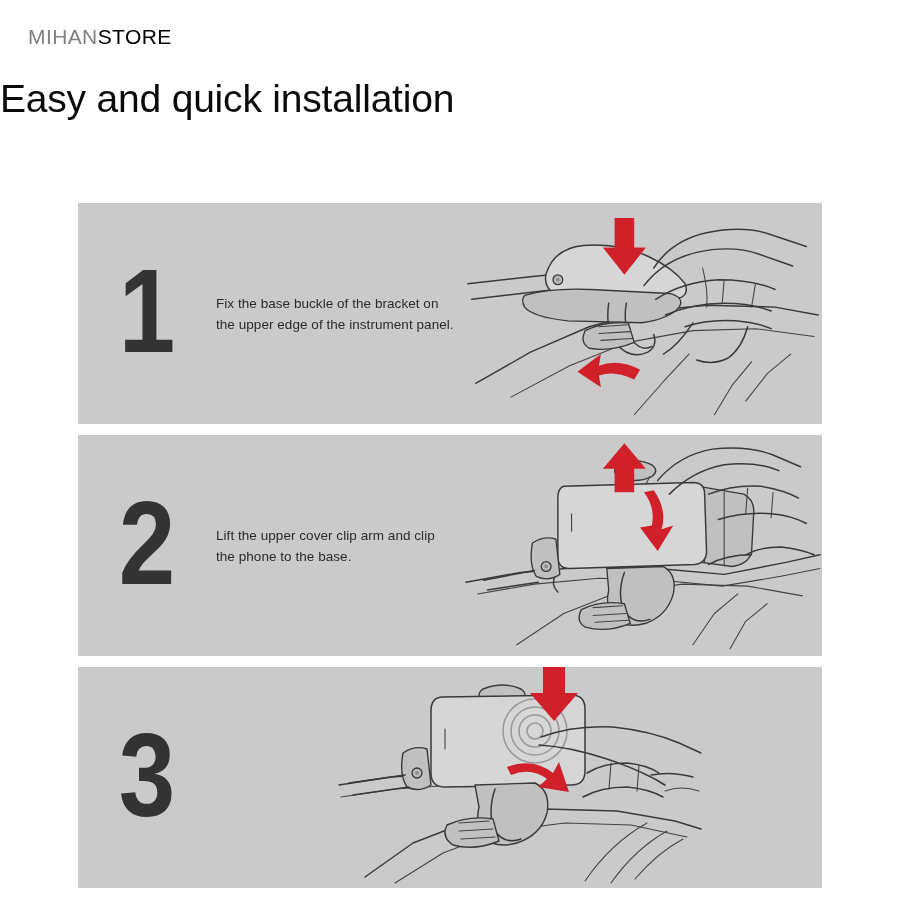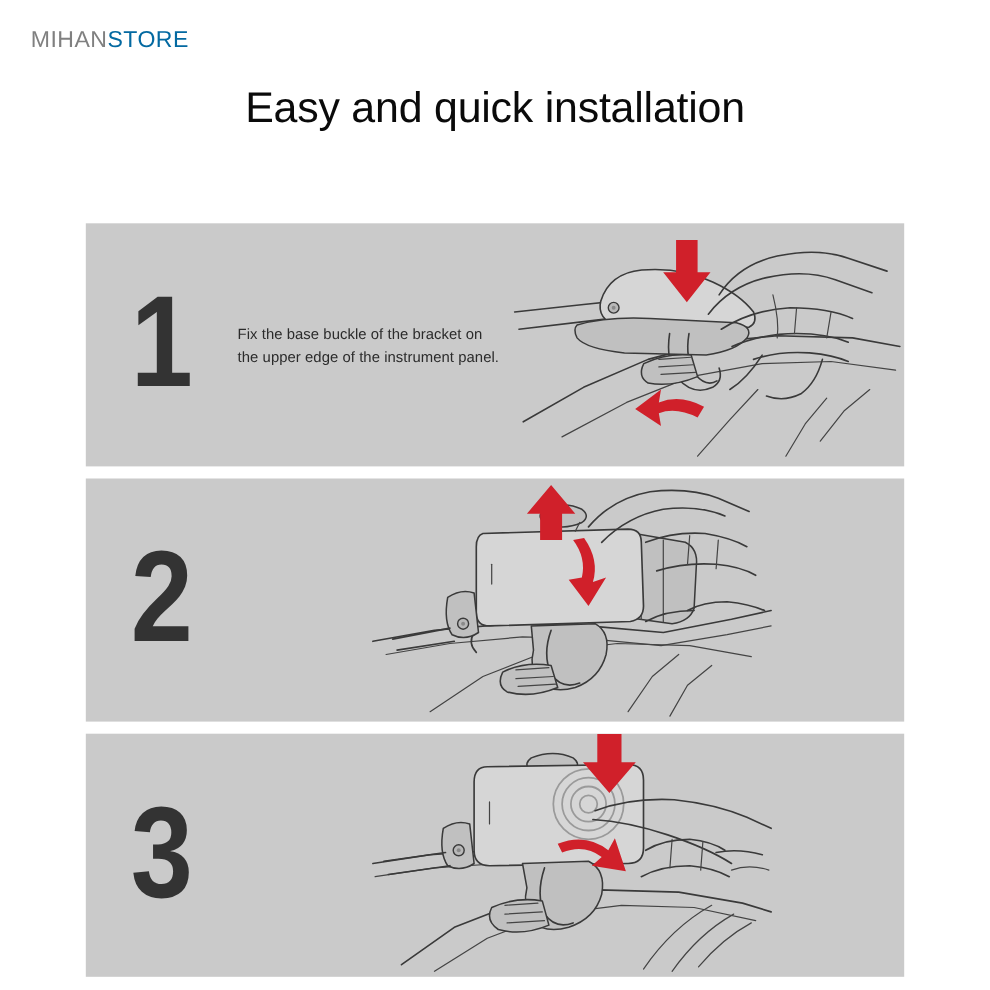--- a/index.html
+++ b/index.html
@@ -21,29 +21,28 @@
     position: absolute;
     left: 28px;
     top: 26px;
     font-size: 21px;
     letter-spacing: 0.4px;
     font-weight: 400;
     white-space: nowrap;
     line-height: 1;
   }
   .brand .part-a { color: #808080; text-align: center; }
-  .brand .part-b { color: #0369a1; }
+  .brand .part-b { color: #000000; }
 
   
   .page-title {
     position: absolute;
     left: 0;
     right: 0;
     top: 52px;
-    text-align: center;
     font-size: 39px;
     font-weight: 400;
     color: #0a0a0a;
     letter-spacing: -0.2px;
     line-height: 1.1;
   }
 
   
   .steps {
     position: absolute;
@@ -185,20 +184,21 @@
         </g>
         <g class="arrow">
           <path d="M182 168 q-22 -12 -42 -4 l2 -12 l-24 18 l24 16 l-2 -12 q16 -6 36 4 z"></path>
         </g>
       </svg>
     </div>
   </div>
 
   <div class="step-panel">
     <div class="step-number">2</div>
+    <div class="step-text">Lift the upper cover clip arm and clip the phone to the base.</div>
     <div class="step-art">
       <svg viewBox="0 0 368 221" preserveAspectRatio="xMidYMid meet">
 
         <path class="ln" d="M4 148 L60 138 L130 132 L200 134 L268 140 L330 128 L366 120"></path>
         <path class="ln-thin" d="M16 160 L74 150 L140 144 L204 146 L266 152 L326 142 L366 134"></path>
         <path class="ln-thin" d="M56 212 L104 180 L160 158 L226 150 L292 152 L348 162"></path>
         <path class="ln-thin" d="M236 212 L258 180 L282 160"></path>
         <path class="ln-thin" d="M274 216 L290 188 L312 170"></path>
 
         <path class="fill-md" d="M230 48 L288 58 Q300 64 298 80 L296 118 Q292 130 276 132 L232 126 Z"></path>

